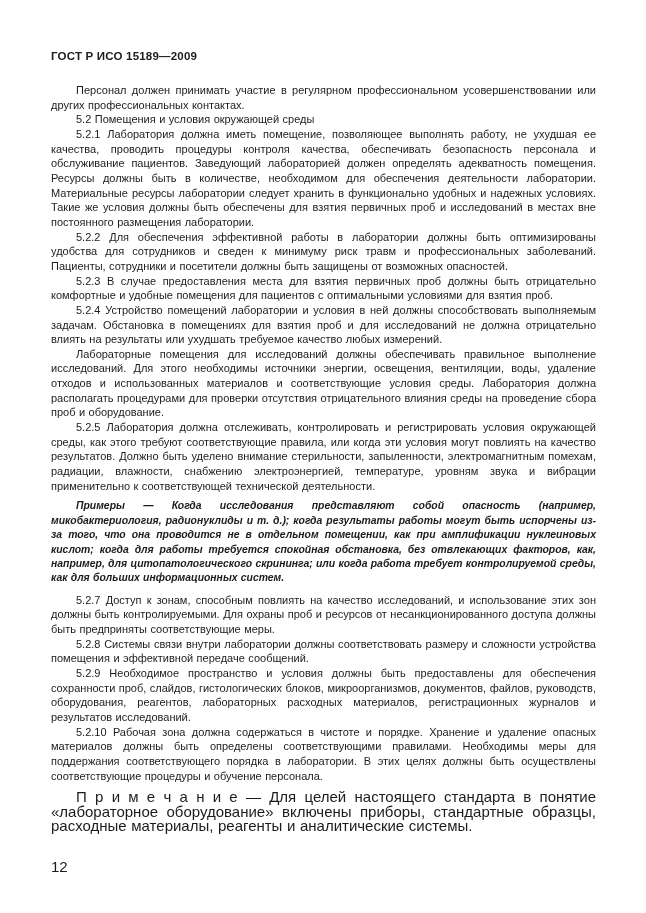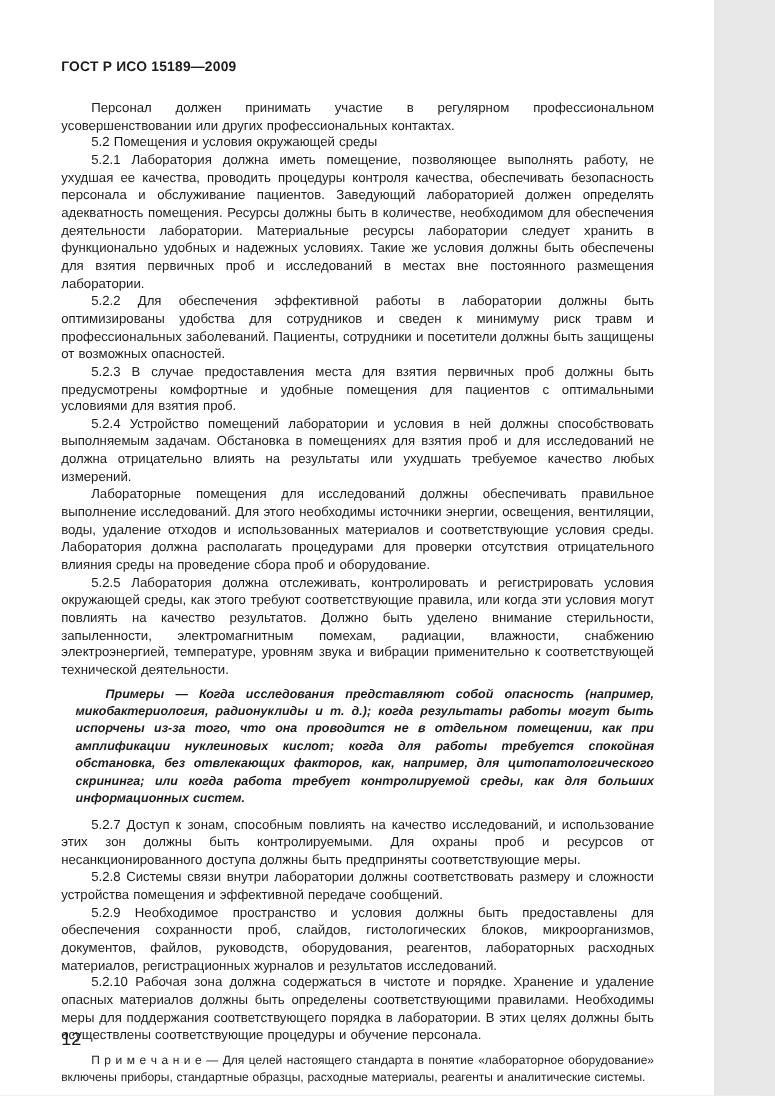--- a/index.html
+++ b/index.html
@@ -2,21 +2,21 @@
 <html><head>
 <meta charset="utf-8">
 <style>
   html, body {
     margin: 0;
     padding: 0;
     background: #e8e8e8;
   }
   .page {
     position: relative;
-    width: 595px;
+    width: 646px;
     height: 913px;
     background: #ffffff;
     font-family: "Liberation Sans", sans-serif;
     color: #1c1c1c;
     overflow: hidden;
     box-sizing: border-box;
   }
   .content {
     position: absolute;
     top: 50px;
@@ -38,24 +38,24 @@
     word-spacing: 0.4px;
   }
   .content p.heading {
     font-weight: normal;
   }
   .content p.example {
     font-weight: bold;
     font-style: italic;
     font-size: 10.4px;
     line-height: 14.4px;
-    margin: 6px 0 7px 12px;
+    margin: 6px 0 7px 0;
   }
   .content p.note {
-    font-size: 10px;
+    font-size: 15px;
     line-height: 14.4px;
     margin-top: 7px;
   }
   .page-number {
     position: absolute;
     left: 51px;
     top: 858px;
     font-size: 15px;
   }
 </style>
@@ -63,21 +63,21 @@
 <body>
 
 <div class="page">
   <div class="content">
     <div class="doc-header">ГОСТ Р ИСО 15189—2009</div>
 
     <p class="body">Персонал должен принимать участие в регулярном профессиональном усовершенствовании или других профессиональных контактах.</p>
     <p class="heading">5.2 Помещения и условия окружающей среды</p>
     <p class="body">5.2.1 Лаборатория должна иметь помещение, позволяющее выполнять работу, не ухудшая ее качества, проводить процедуры контроля качества, обеспечивать безопасность персонала и обслуживание пациентов. Заведующий лабораторией должен определять адекватность помещения. Ресурсы должны быть в количестве, необходимом для обеспечения деятельности лаборатории. Материальные ресурсы лаборатории следует хранить в функционально удобных и надежных условиях. Такие же условия должны быть обеспечены для взятия первичных проб и исследований в местах вне постоянного размещения лаборатории.</p>
     <p class="body">5.2.2 Для обеспечения эффективной работы в лаборатории должны быть оптимизированы удобства для сотрудников и сведен к минимуму риск травм и профессиональных заболеваний. Пациенты, сотрудники и посетители должны быть защищены от возможных опасностей.</p>
-    <p class="body">5.2.3 В случае предоставления места для взятия первичных проб должны быть предусмотрены комфортные и удобные помещения для пациентов с оптимальными условиями для взятия проб.</p>
+    <p class="body">5.2.3 В случае предоставления места для взятия первичных проб должны быть отрицательно комфортные и удобные помещения для пациентов с оптимальными условиями для взятия проб.</p>
     <p class="body">5.2.4 Устройство помещений лаборатории и условия в ней должны способствовать выполняемым задачам. Обстановка в помещениях для взятия проб и для исследований не должна отрицательно влиять на результаты или ухудшать требуемое качество любых измерений.</p>
     <p class="body">Лабораторные помещения для исследований должны обеспечивать правильное выполнение исследований. Для этого необходимы источники энергии, освещения, вентиляции, воды, удаление отходов и использованных материалов и соответствующие условия среды. Лаборатория должна располагать процедурами для проверки отсутствия отрицательного влияния среды на проведение сбора проб и оборудование.</p>
     <p class="body">5.2.5 Лаборатория должна отслеживать, контролировать и регистрировать условия окружающей среды, как этого требуют соответствующие правила, или когда эти условия могут повлиять на качество результатов. Должно быть уделено внимание стерильности, запыленности, электромагнитным помехам, радиации, влажности, снабжению электроэнергией, температуре, уровням звука и вибрации применительно к соответствующей технической деятельности.</p>
     <p class="example">Примеры — Когда исследования представляют собой опасность (например, микобактериология, радионуклиды и т. д.); когда результаты работы могут быть испорчены из-за того, что она проводится не в отдельном помещении, как при амплификации нуклеиновых кислот; когда для работы требуется спокойная обстановка, без отвлекающих факторов, как, например, для цитопатологического скрининга; или когда работа требует контролируемой среды, как для больших информационных систем.</p>
     <p class="body">5.2.7 Доступ к зонам, способным повлиять на качество исследований, и использование этих зон должны быть контролируемыми. Для охраны проб и ресурсов от несанкционированного доступа должны быть предприняты соответствующие меры.</p>
     <p class="body">5.2.8 Системы связи внутри лаборатории должны соответствовать размеру и сложности устройства помещения и эффективной передаче сообщений.</p>
     <p class="body">5.2.9 Необходимое пространство и условия должны быть предоставлены для обеспечения сохранности проб, слайдов, гистологических блоков, микроорганизмов, документов, файлов, руководств, оборудования, реагентов, лабораторных расходных материалов, регистрационных журналов и результатов исследований.</p>
     <p class="body">5.2.10 Рабочая зона должна содержаться в чистоте и порядке. Хранение и удаление опасных материалов должны быть определены соответствующими правилами. Необходимы меры для поддержания соответствующего порядка в лаборатории. В этих целях должны быть осуществлены соответствующие процедуры и обучение персонала.</p>
     <p class="note">П р и м е ч а н и е — Для целей настоящего стандарта в понятие «лабораторное оборудование» включены приборы, стандартные образцы, расходные материалы, реагенты и аналитические системы.</p>
   </div>

